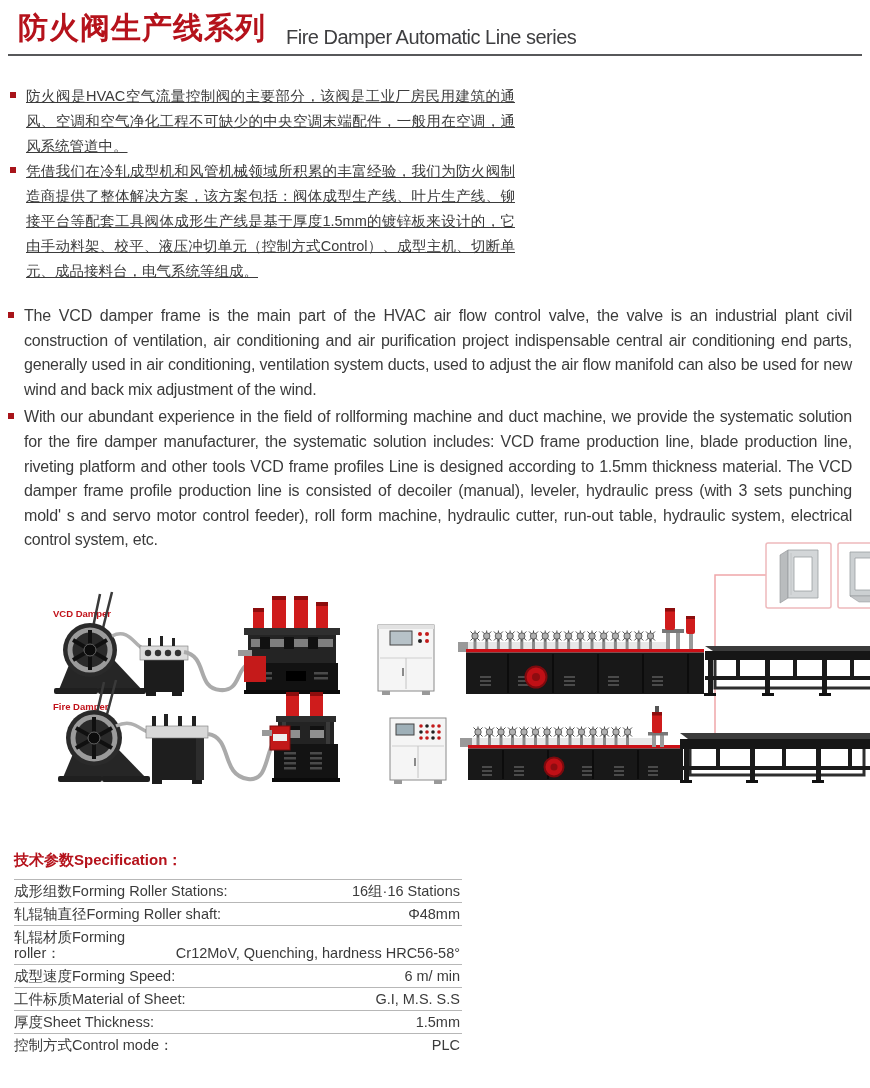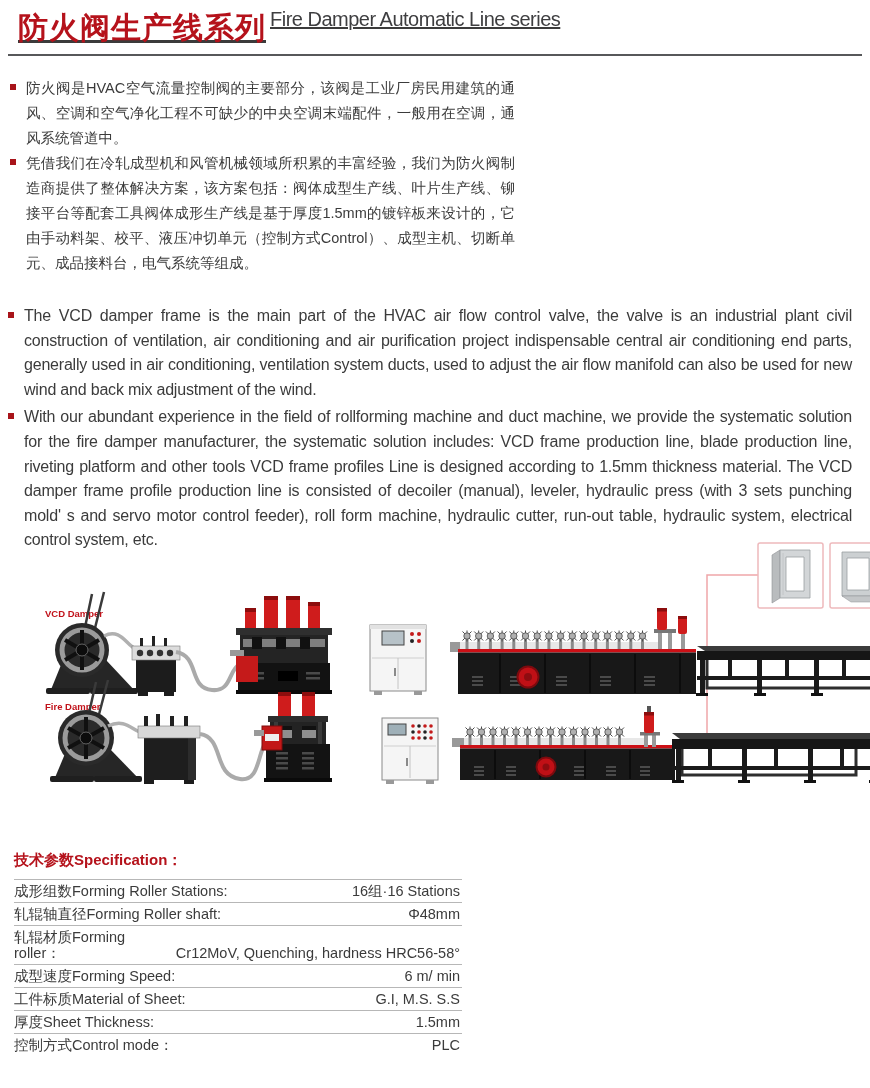--- a/index.html
+++ b/index.html
@@ -1,35 +1,35 @@
 <!DOCTYPE html>
 <html><head>
 <meta charset="utf-8">
 <style>
   html,body{margin:0;padding:0;background:#fff;}
   #page{position:relative;width:870px;height:1088px;background:#fff;overflow:hidden;
         font-family:"Liberation Sans","DejaVu Sans",sans-serif;color:#3b3b3b;}
 
   
   .header{position:absolute;top:0;left:8px;right:8px;height:54px;border-bottom:2px solid #57585a;}
-  .header-inner{display:flex;align-items:flex-start;gap:4px;padding:8px 0 0 10px;white-space:nowrap;text-decoration:underline;}
+  .header-inner{display:flex;align-items:flex-end;gap:20px;padding:8px 0 0 10px;white-space:nowrap;}
   .title-zh{font-size:30px;font-weight:bold;color:#b5121b;letter-spacing:1px;}
   .title-en{font-size:20px;font-weight:400;color:#3e3e40;letter-spacing:-0.5px;}
 
   
   .blist{position:absolute;margin:0;padding:0;list-style:none;}
   .blist li{position:relative;padding-left:16px;text-align:justify;}
   .bullet{position:absolute;left:0;top:8px;width:6px;height:6px;background:#a8141a;display:block;}
-  .zh-list{top:76px;left:10px;width:505px;}
+  .zh-list{top:84px;left:10px;width:505px;text-decoration:underline;}
   .zh-list li{font-size:14.5px;line-height:25px;margin-bottom:0;}
   .en-list{top:304px;left:8px;width:844px;}
   .en-list li{font-size:16px;line-height:24.6px;letter-spacing:-0.2px;margin-bottom:3px;}
 
   
-  .diagram{position:absolute;top:530px;left:0;width:795px;height:280px;padding-left:40px;}
+  .diagram{position:absolute;top:530px;left:8px;width:795px;height:280px;padding-left:40px;}
 
   
   .spec{position:absolute;top:851px;left:14px;width:448px;}
   .spec-title{font-size:15px;font-weight:bold;color:#b5121b;margin:0 0 9px 0;}
   .spec-table{width:100%;}
   .spec-row{display:flex;justify-content:space-between;align-items:flex-end;
             border-top:1px solid #b7b7b7;padding:3px 2px 3px 0;font-size:14.5px;line-height:16px;}
   .spec-row .lab{color:#3b3b3b;}
   .spec-row .val{color:#3b3b3b;text-align:right;white-space:nowrap;}
 </style>

